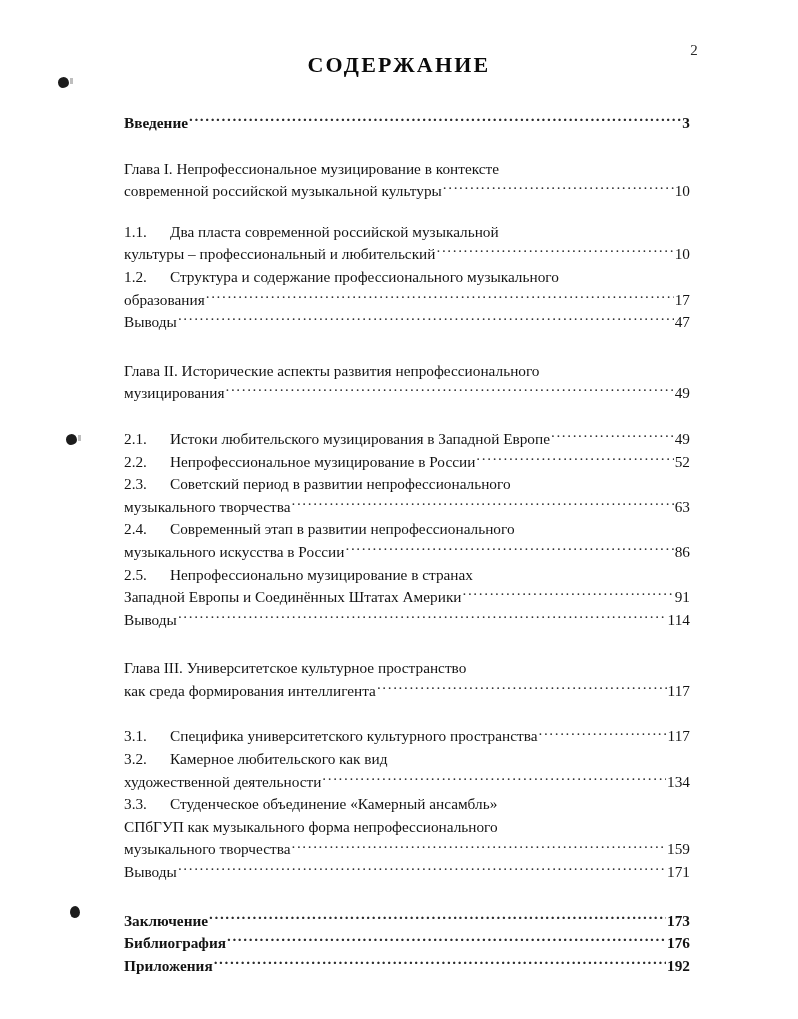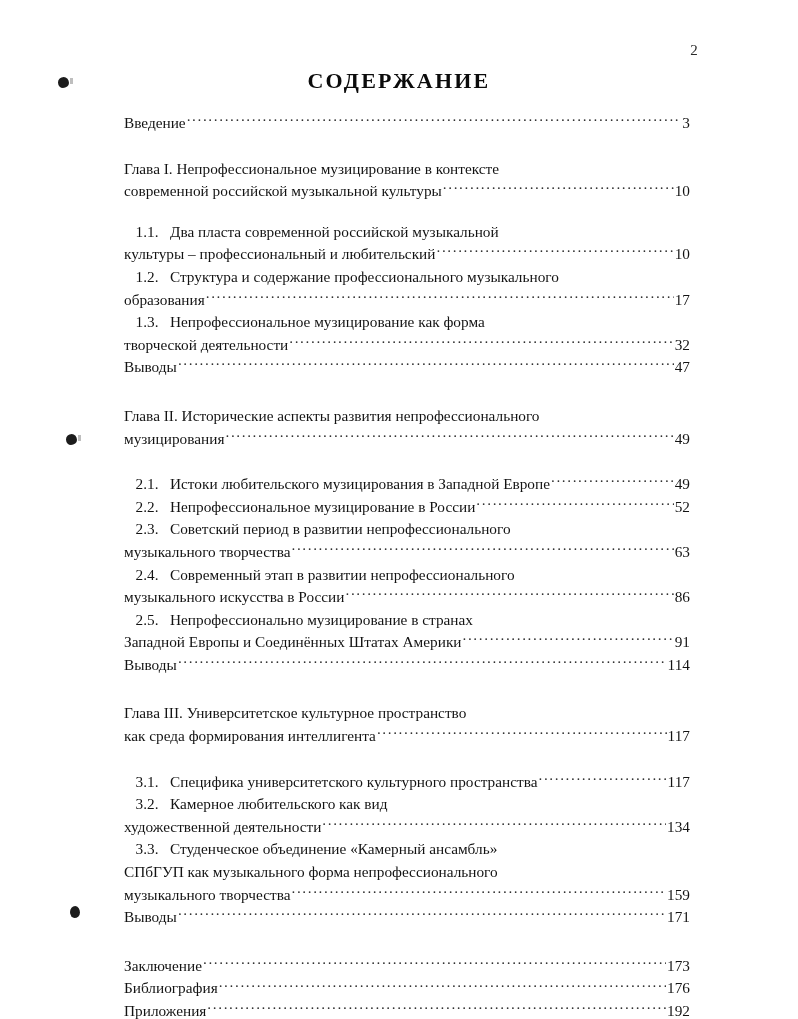--- a/index.html
+++ b/index.html
@@ -51,21 +51,21 @@
     opacity: 0.55;
   }
   .punch.p1 { left: 58px; top: 77px; }
   .punch.p2 { left: 66px; top: 434px; }
   .punch.p3 { left: 70px; top: 906px; width: 10px; height: 12px; }
   .punch.p3::after { display: none; }
 
   
   .doc-title {
     position: absolute;
-    top: 68px;
+    top: 52px;
     left: 0;
     width: 798px;
     text-align: center;
     font-size: 22px;
     font-weight: bold;
     letter-spacing: 2.2px;
     color: #0d0d0d;
     font-family: "Liberation Serif", "DejaVu Serif", serif;
   }
 
@@ -76,21 +76,21 @@
     top: 112px;
     width: 566px;
   }
 
   .entry {
     display: block;
     font-size: 15.3px;
     line-height: 22.6px;
     color: #151515;
   }
-  .entry.bold { font-weight: normal; }
+  .entry.bold { font-weight: bold; }
   .entry.chapter { font-weight: normal; }
 
   
   .ln {
     display: flex;
     align-items: baseline;
     width: 100%;
     white-space: nowrap;
   }
   .ln .txt {
@@ -123,21 +123,20 @@
   }
 
   
   .numline {
     display: flex;
     align-items: baseline;
   }
   .numline .num {
     flex: 0 0 46px;
     white-space: pre;
-    text-align: center;
   }
   .numline .rest {
     flex: 1 1 auto;
     min-width: 0;
   }
   .gap-md { height: 18px; }
   .gap-lg { height: 23px; }
   .gap-xl { height: 26px; }
 
   
@@ -206,35 +205,20 @@
             </span>
         </span>
       </div>
       <div class="ln">
         <span class="txt">образования</span>
         <span class="leaders"></span>
         <span class="pg">17</span>
       </div>
     </div>
 
-    <div class="entry">
-      <div class="numline">
-        <span class="num">1.3.</span>
-        <span class="rest">
-          <span class="ln">
-              <span class="txt">Непрофессиональное музицирование как форма</span>
-            </span>
-        </span>
-      </div>
-      <div class="ln">
-        <span class="txt">творческой деятельности</span>
-        <span class="leaders"></span>
-        <span class="pg">32</span>
-      </div>
-    </div>
 
     <div class="entry">
       <div class="ln">
         <span class="txt">Выводы</span>
         <span class="leaders"></span>
         <span class="pg">47</span>
       </div>
     </div>
 
     <div class="gap-xl"></div>

